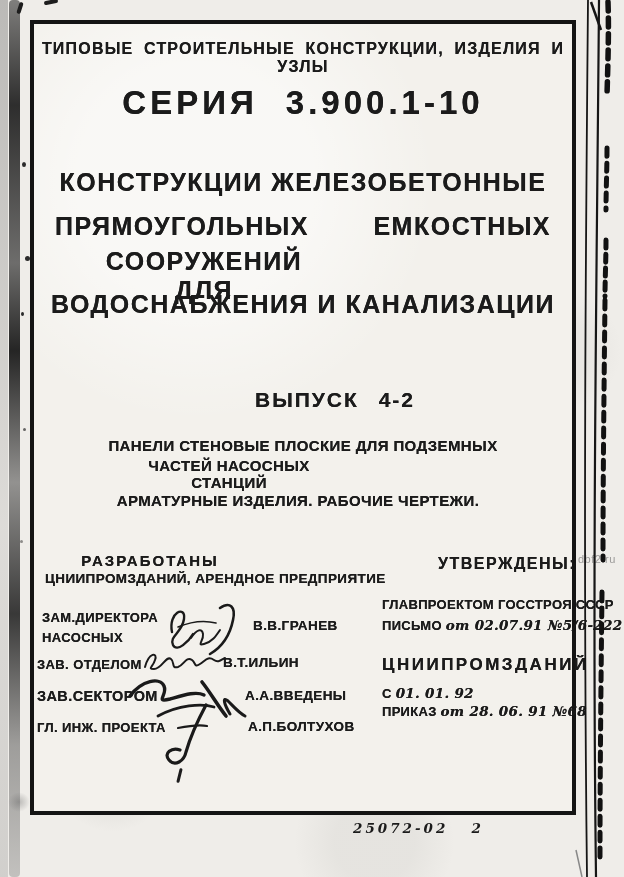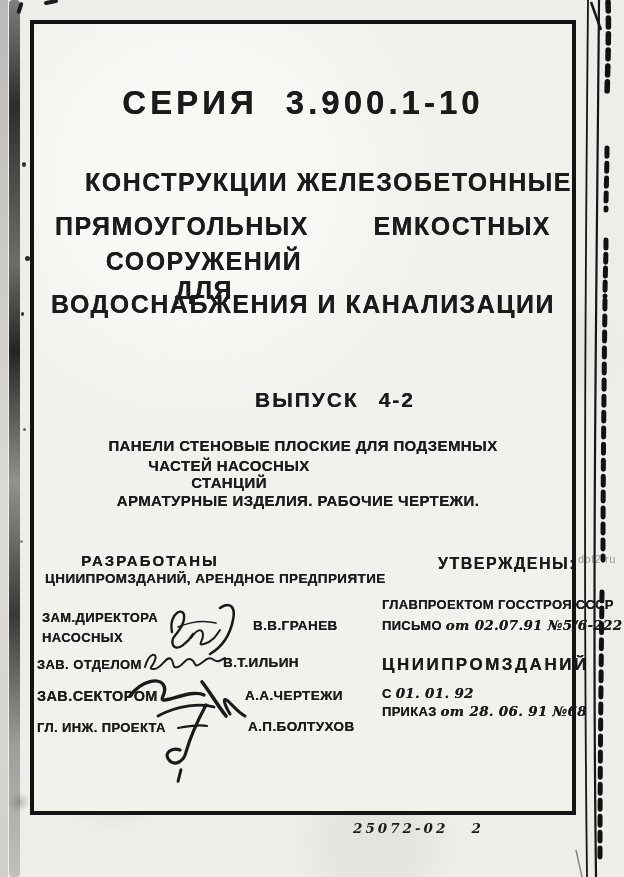--- a/index.html
+++ b/index.html
@@ -76,45 +76,46 @@
     <path d="M34 2 C 35 30, 34 60, 33 95" stroke="#111" stroke-width="5.5" fill="none" stroke-linecap="round" stroke-dasharray="9 7"></path>
     <path d="M33 148 C 33 170, 32 190, 32 210" stroke="#111" stroke-width="5" fill="none" stroke-linecap="round" stroke-dasharray="8 7"></path>
     <path d="M32 240 C 32 260, 31 280, 31 296" stroke="#111" stroke-width="5" fill="none" stroke-linecap="round" stroke-dasharray="8 6"></path>
     <path d="M31 300 C 30 390, 29 480, 29 560" stroke="#111" stroke-width="5" fill="none" stroke-linecap="round" stroke-dasharray="9 7"></path>
     <path d="M28 592 C 27 680, 26 770, 26 858" stroke="#111" stroke-width="5" fill="none" stroke-linecap="round" stroke-dasharray="9 7"></path>
     <path d="M2 850 L 8 877" stroke="#888" stroke-width="1.5" fill="none"></path>
   </svg>
 
   <div class="frame">
 
+    <div class="abs ctr hdr b text-stamp" style="top:16px;">ТИПОВЫЕ  СТРОИТЕЛЬНЫЕ  КОНСТРУКЦИИ, ИЗДЕЛИЯ И УЗЛЫ</div>
 
     <div class="abs ctr series b text-stamp" style="top:60px;">СЕРИЯ 3.900.1-10</div>
 
-    <div class="abs ctr title b text-stamp" style="top:144px;text-align:right;">КОНСТРУКЦИИ ЖЕЛЕЗОБЕТОННЫЕ</div>
+    <div class="abs ctr title b text-stamp" style="top:144px;">КОНСТРУКЦИИ ЖЕЛЕЗОБЕТОННЫЕ</div>
     <div class="abs ctr title b gap2 text-stamp" style="top:188px;">ПРЯМОУГОЛЬНЫХ ЕМКОСТНЫХ</div>
     <div class="abs title b text-stamp" style="top:223px;left:50px;width:240px;text-align:center;word-spacing:14px;">СООРУЖЕНИЙ  ДЛЯ</div>
     <div class="abs ctr title b text-stamp" style="top:266px;">ВОДОСНАБЖЕНИЯ И КАНАЛИЗАЦИИ</div>
 
     <div class="abs ctr issue b text-stamp" style="top:364px;">ВЫПУСК 4-2</div>
 
     <div class="abs ctr sub b text-stamp" style="top:413px;">ПАНЕЛИ  СТЕНОВЫЕ ПЛОСКИЕ ДЛЯ ПОДЗЕМНЫХ</div>
     <div class="abs sub b text-stamp" style="top:433px;left:90px;width:210px;text-align:center;">ЧАСТЕЙ НАСОСНЫХ СТАНЦИЙ</div>
     <div class="abs sub b text-stamp" style="top:468px;left:0;width:528px;text-align:center;">АРМАТУРНЫЕ  ИЗДЕЛИЯ. РАБОЧИЕ ЧЕРТЕЖИ.</div>
 
     <div class="abs devh b text-stamp" style="top:528px;left:0;width:232px;text-align:center;">РАЗРАБОТАНЫ</div>
     <div class="abs org b text-stamp" style="top:547px;left:11px;">ЦНИИПРОМЗДАНИЙ, АРЕНДНОЕ ПРЕДПРИЯТИЕ</div>
 
     <div class="abs role b text-stamp" style="top:584px;left:8px;width:112px;">ЗАМ.ДИРЕКТОРА НАСОСНЫХ</div>
     <div class="abs name b text-stamp" style="top:594px;left:219px;">В.В.ГРАНЕВ</div>
 
     <div class="abs role b text-stamp" style="top:631px;left:3px;">ЗАВ. ОТДЕЛОМ</div>
     <div class="abs name b text-stamp" style="top:631px;left:189px;">В.Т.ИЛЬИН</div>
 
     <div class="abs role b text-stamp" style="top:661px;left:3px;font-size:14.5px;">ЗАВ.СЕКТОРОМ</div>
-    <div class="abs name b text-stamp" style="top:664px;left:211px;">А.А.ЧЕРТЕЖИ</div>
+    <div class="abs name b text-stamp" style="top:664px;left:211px;">А.А.ВВЕДЕНЫ</div>
 
     <div class="abs role b text-stamp" style="top:694px;left:3px;">ГЛ. ИНЖ. ПРОЕКТА</div>
     <div class="abs name b text-stamp" style="top:695px;left:214px;">А.П.БОЛТУХОВ</div>
 
     <svg class="sig abs" style="left:124px;top:576px;" width="92" height="58" viewBox="0 0 92 58">
       <path d="M14 32 C 10 12, 28 5, 26 19 C 24 33, 11 36, 15 45 C 19 53, 31 41, 35 34" stroke-width="2.4"></path>
       <path d="M33 38 C 39 29, 44 28, 45 34 C 46 41, 38 46, 46 44 C 54 42, 58 36, 62 30" stroke-width="2"></path>
       <path d="M62 8 C 72 1, 78 7, 75 20 C 72 35, 64 47, 52 54" stroke-width="2.6"></path>
       <path d="M20 27 C 32 22, 46 20, 58 23" stroke-width="1.6"></path>
     </svg>

